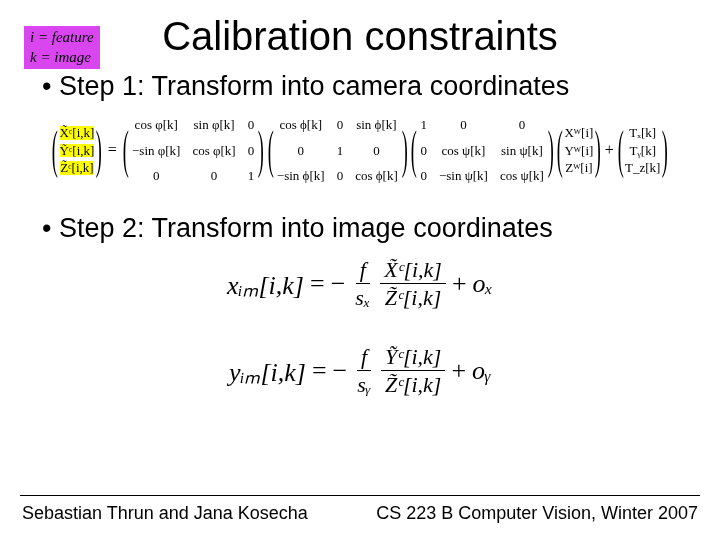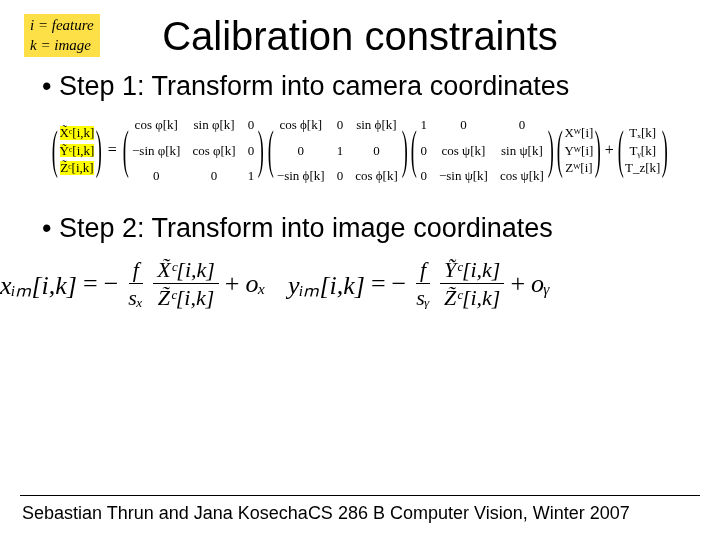--- a/index.html
+++ b/index.html
@@ -7,23 +7,23 @@
     padding: 0;
     width: 720px;
     height: 540px;
     font-family: Arial, Helvetica, sans-serif;
     background: #fff;
     position: relative;
     overflow: hidden;
   }
   .legend-box {
     position: absolute;
-    top: 14px;
+    top: 26px;
     left: 24px;
-    background: #fde047;
+    background: #d946ef;
     padding: 2px 6px;
     font-family: 'Times New Roman', serif;
     font-style: italic;
     font-size: 15px;
     line-height: 1.3;
   }
   .title {
     text-align: center;
     font-size: 40px;
     margin: 14px 0 12px 0;
@@ -89,23 +89,23 @@
     font-size: 16px;
     margin: 0 2px;
   }
   .hl {
     background: #ffff00;
   }
   .step2-eq {
     font-family: 'Times New Roman', serif;
     font-size: 26px;
     display: flex;
-    flex-direction: row;
-    align-items: center;
-    gap: 22px;
+    flex-direction: column;
+    align-items: center;
+    gap: 36px;
     margin-top: 10px;
   }
   .line2 {
     display: flex;
     align-items: center;
     gap: 6px;
   }
   .frac {
     display: inline-flex;
     flex-direction: column;
@@ -122,20 +122,21 @@
     right: 20px;
     bottom: 44px;
     border-top: 1.5px solid #000;
   }
   .footer {
     position: absolute;
     left: 22px;
     right: 22px;
     bottom: 16px;
     display: flex;
+    justify-content: space-between;
     font-size: 18px;
   }
 </style>
 </head>
 <body>
 
 <div class="legend-box">
   <div>i = feature</div>
   <div>k = image</div>
 </div>
@@ -254,14 +255,14 @@
       <span class="den it">Z̃ᶜ[i,k]</span>
     </span>
     <span>+</span>
     <span class="it">oᵧ</span>
   </div>
 </div>
 
 <div class="footer-rule"></div>
 <div class="footer">
   <span>Sebastian Thrun and Jana Kosecha</span>
-  <span>CS 286 B Computer Vision, Winter 2007</span>
+  <span>CS 223 B Computer Vision, Winter 2007</span>
 </div>
 
 </body></html>

